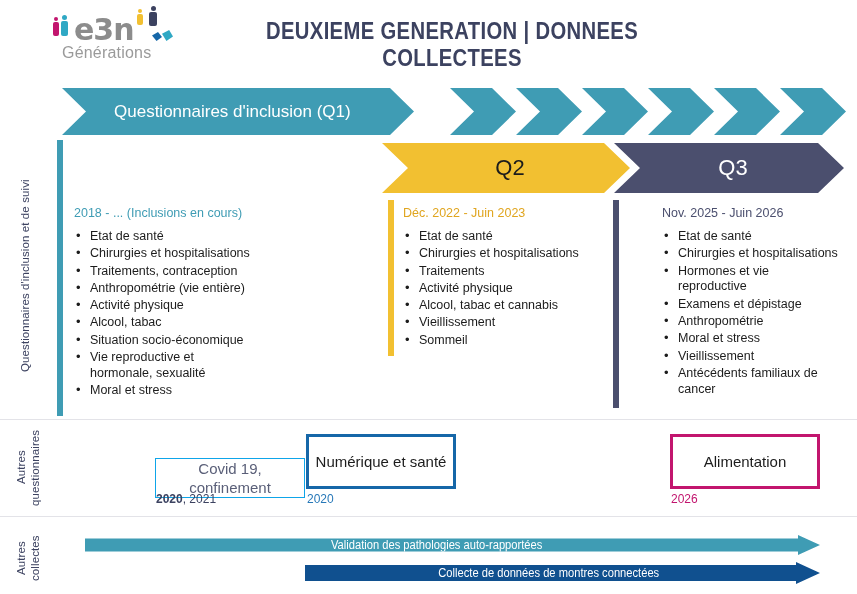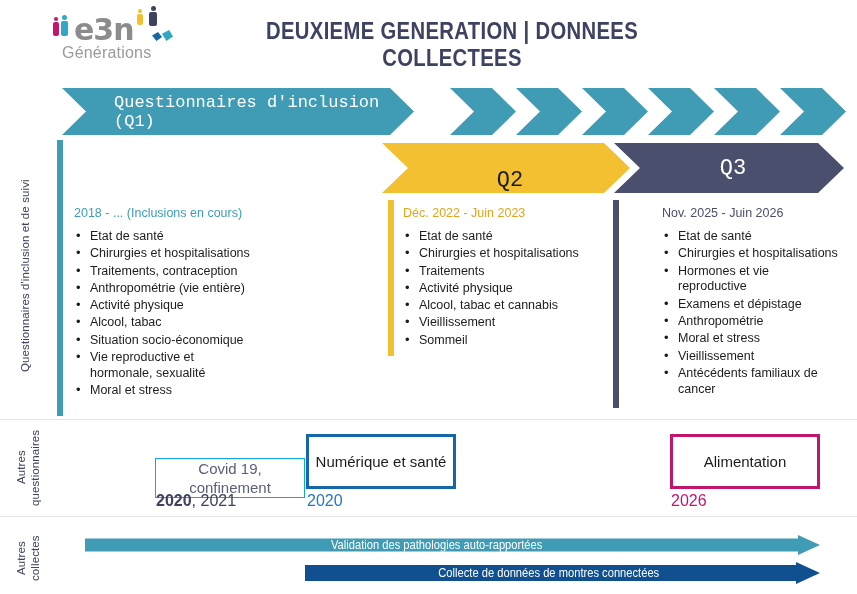--- a/index.html
+++ b/index.html
@@ -35,33 +35,31 @@
     font-size: 23px; font-weight: 700; letter-spacing: .4px;
     color: #3c4260;
     transform: scaleX(0.88); transform-origin: center;
   }
 
   
   .chev {
     position: absolute; height: 47px;
     display: flex; align-items: center;
     clip-path: polygon(0 0, calc(100% - 24px) 0, 100% 50%, calc(100% - 24px) 100%, 0 100%, 24px 50%);
-    font-family: Liberation Mono, monospace;
   }
   .chev.q1 { left: 62px; top: 88px; width: 352px; background: #3f9cb4; }
   .chev-label { color:#ffffff; font-size: 17px; padding-left: 52px; }
   .chev-small {
     position: absolute; top: 88px; height: 47px; width: 66px; background: #3f9cb4;
     clip-path: polygon(0 0, 42px 0, 66px 50%, 42px 100%, 0 100%, 24px 50%);
   }
 
   .chev.q2 {
     left: 382px; top: 143px; width: 248px; height: 50px; background: #f2c031;
     clip-path: polygon(0 0, calc(100% - 26px) 0, 100% 50%, calc(100% - 26px) 100%, 0 100%, 26px 50%);
-    align-items: flex-end;
   }
   .chev.q2 .chev-label { color:#1c1c1c; font-size: 22px; font-weight: 400;
     width: 100%; text-align:center; padding-left: 8px; }
   .chev.q3 {
     left: 614px; top: 143px; width: 230px; height: 50px; background: #4b4f6e;
     clip-path: polygon(0 0, calc(100% - 26px) 0, 100% 50%, calc(100% - 26px) 100%, 0 100%, 26px 50%);
   }
   .chev.q3 .chev-label { color:#ffffff; font-size: 22px; font-weight: 400;
     width: 100%; text-align:center; padding-left: 8px; }
 
@@ -91,21 +89,21 @@
 
   
   .sep { position: absolute; height: 1px; background: #e3e3e8; }
 
   
   .qbox {
     position: absolute; background:#ffffff;
     display: flex; align-items: center; justify-content: center;
     text-align: center; line-height: 19px;
   }
-  .qyear { position: absolute; font-size: 16px; }
+  .qyear { position: absolute; font-size: 12px; }
   .qyear b { font-weight: 700; }
 
   
   .arrow {
     position: absolute; display:flex; align-items:center; justify-content:center;
     color:#ffffff; font-size: 12px;
   }
   .arrow span { transform: scaleX(0.93); }
 </style>
 </head>

